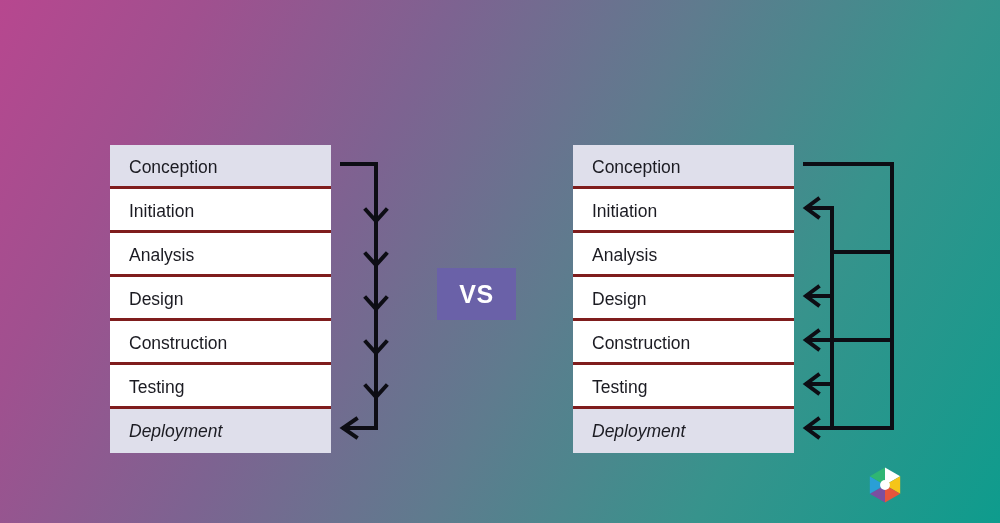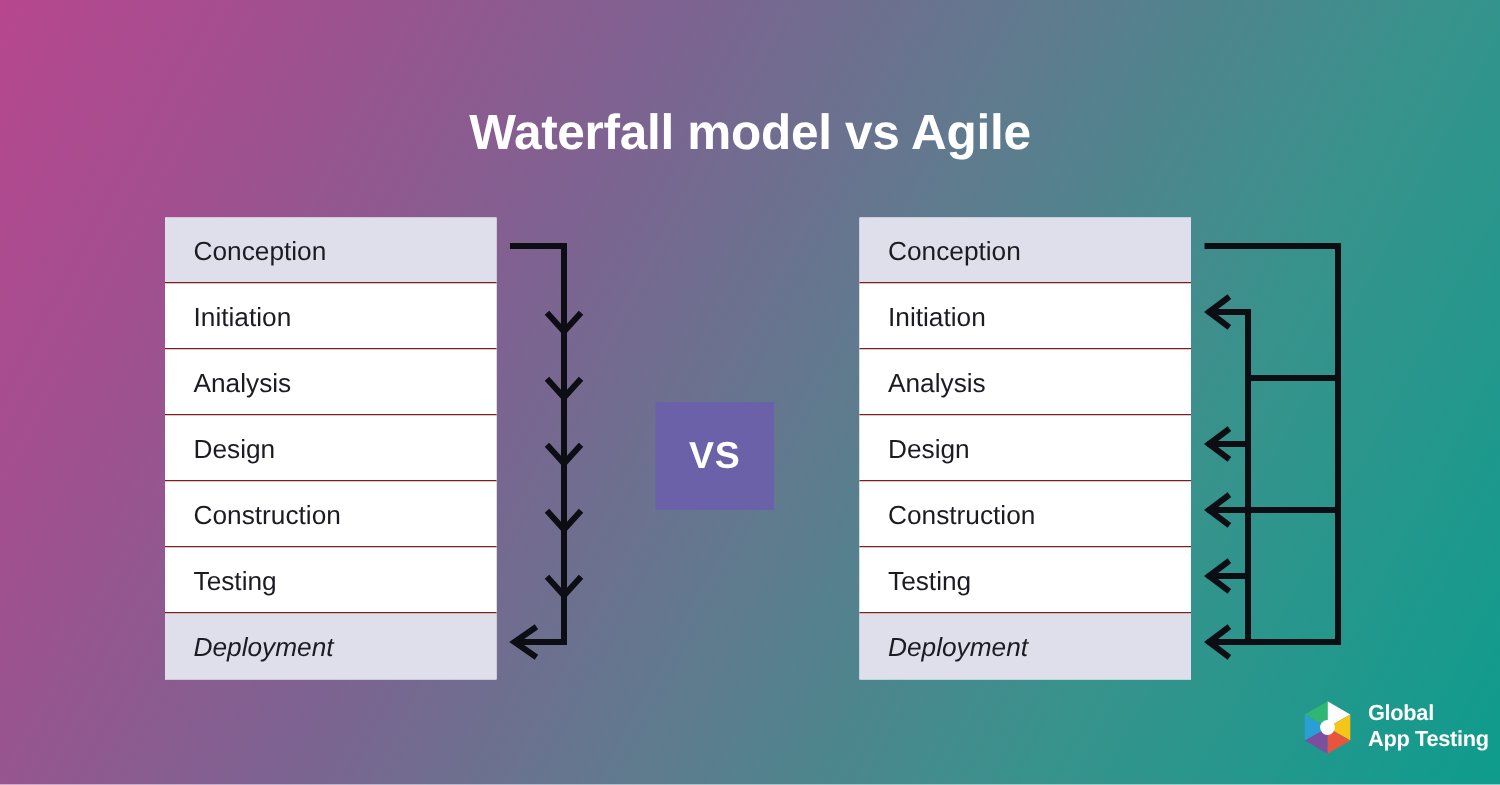--- a/index.html
+++ b/index.html
@@ -51,34 +51,34 @@
   #table-waterfall { left: 110px; }
   #table-agile     { left: 573px; }
 
   .phase-row {
     height: 44px;
     line-height: 44px;
     padding-left: 19px;
     font-size: 17.5px;
     color: #1b1b22;
     background: #ffffff;
-    border-bottom: 1px solid #7f1d1d;
+    border-bottom: 3px solid #7f1d1d;
     box-sizing: border-box;
     white-space: nowrap;
   }
   .phase-row:last-child { border-bottom: none; font-style: italic; }
   .phase-row.hl { background: #dfdfeb; }
 
   
   #vs-badge {
     position: absolute;
     left: 437px;
     top: 268px;
     width: 79px;
-    height: 72px;
+    height: 52px;
     background: #6a61a8;
     color: #ffffff;
     font-size: 25px;
     font-weight: bold;
     display: flex;
     align-items: center;
     justify-content: center;
     letter-spacing: 0.5px;
   }
 
@@ -122,21 +122,20 @@
     font-weight: bold;
     line-height: 17px;
     letter-spacing: -0.2px;
   }
 </style>
 </head>
 <body>
 
 <div id="stage">
 
-  <div id="title">Waterfall model vs Agile</div>
 
   <div class="phase-table" id="table-waterfall">
     <div class="phase-row hl">Conception</div>
     <div class="phase-row">Initiation</div>
     <div class="phase-row">Analysis</div>
     <div class="phase-row">Design</div>
     <div class="phase-row">Construction</div>
     <div class="phase-row">Testing</div>
     <div class="phase-row hl">Deployment</div>
   </div>
@@ -189,19 +188,15 @@
       <g transform="translate(50,50)">
         <path d="M 0 0 L 0 -46 L 40 -23 Z" fill="#ffffff"></path>
         <path d="M 0 0 L 40 -23 L 40 23 Z" fill="#f5c518"></path>
         <path d="M 0 0 L 40 23 L 0 46 Z" fill="#e8553c"></path>
         <path d="M 0 0 L 0 46 L -40 23 Z" fill="#7b4fa0"></path>
         <path d="M 0 0 L -40 23 L -40 -23 Z" fill="#2a9fd6"></path>
         <path d="M 0 0 L -40 -23 L 0 -46 Z" fill="#2fb673"></path>
         <circle cx="0" cy="0" r="13" fill="#ffffff"></circle>
       </g>
     </svg>
-    <div id="logo-text">
-      <div>Global</div>
-      <div>App Testing</div>
-    </div>
   </div>
 
 </div>
 
 </body></html>

